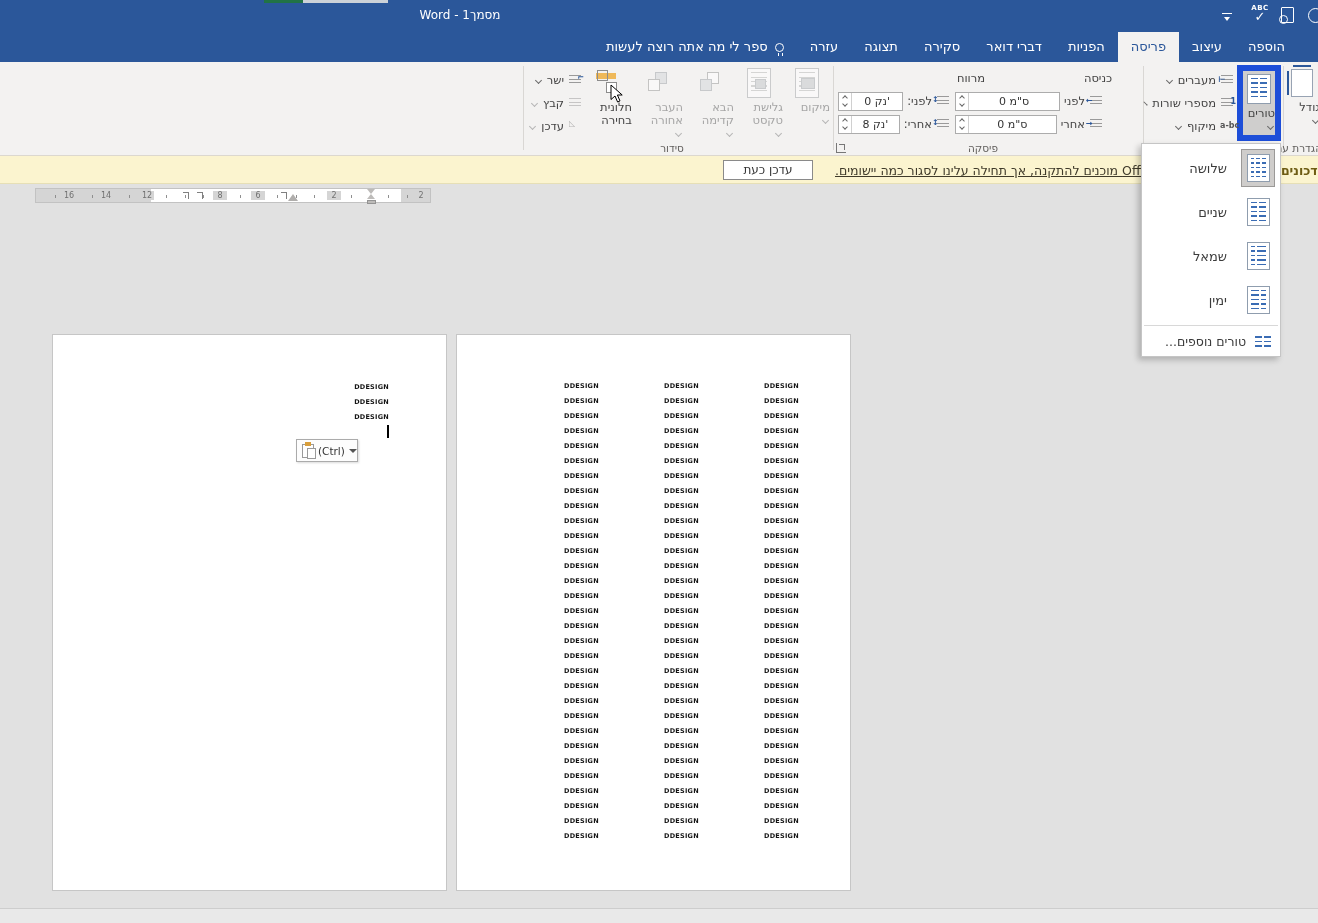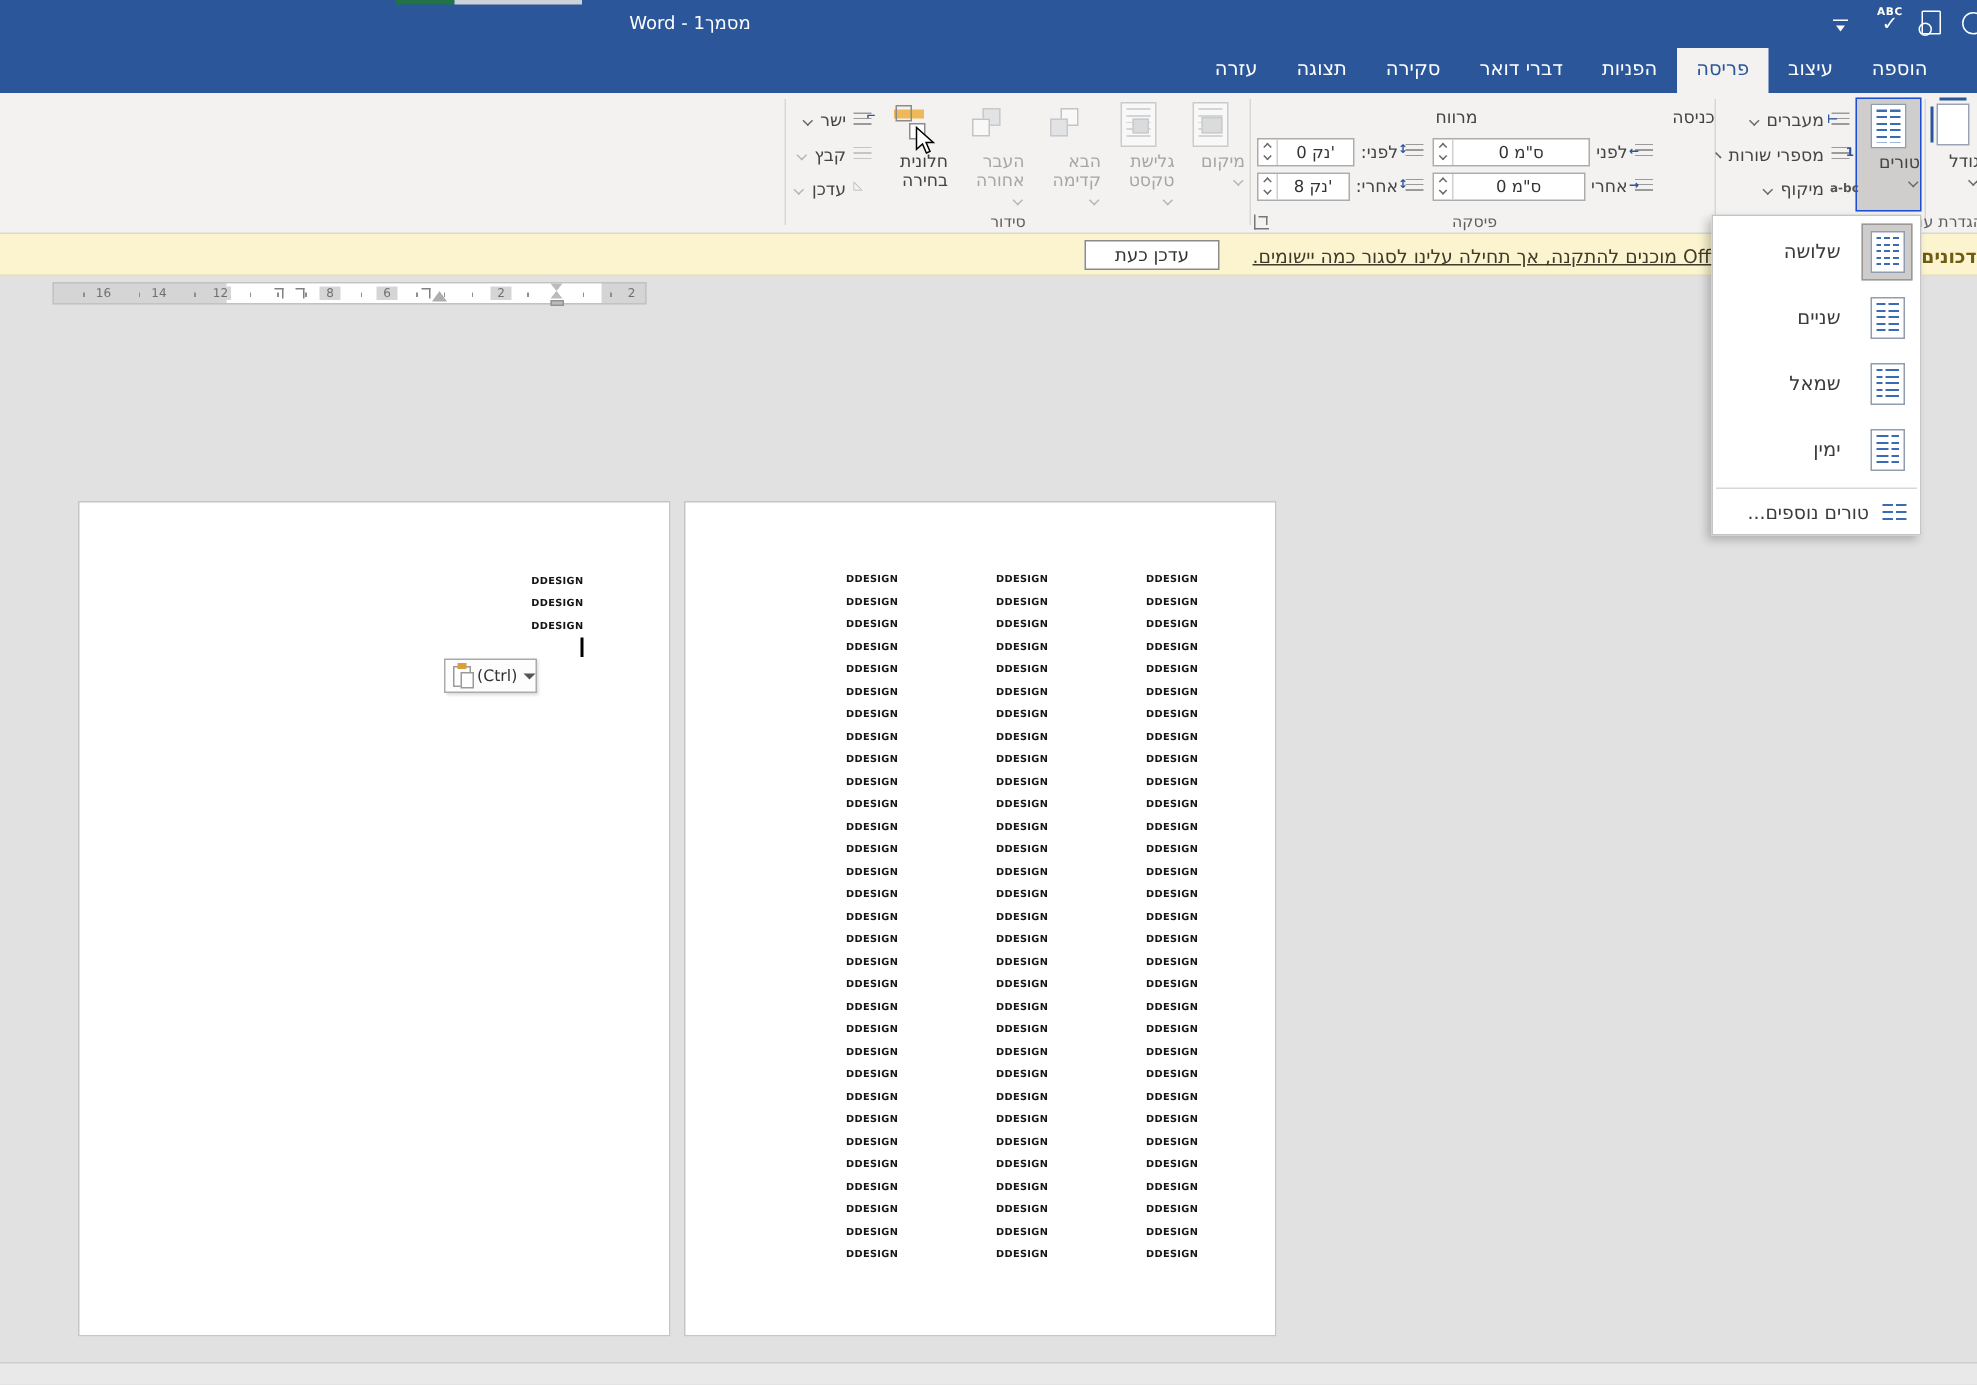--- a/index.html
+++ b/index.html
@@ -37,21 +37,21 @@
   .bulb::after { content:""; position:absolute; left:2px; top:9px; width:3px; height:3px; border-left:1.2px solid #fff; border-right:1.2px solid #fff; }
 
   
   #ribbon { left:0; top:62px; width:1318px; height:94px; background:#f3f2f1; border-bottom:1px solid #dcd8cf; z-index:1; }
   .vsep { position:absolute; top:4px; height:84px; width:1px; background:#d9d7d4; }
   .grouplabel { position:absolute; top:80px; font-size:10.5px; color:#605e5c; text-align:center; white-space:nowrap; }
 
   .bb { position:absolute; top:3px; height:76px; text-align:right; color:#444; font-size:11.5px; }
   .bb .ict { height:36px; display:flex; align-items:center; justify-content:center; }
   .bb .t { line-height:13px; }
-  .bb.pressed { background:#cfcecd; border:1px solid #1d4ed8; }
+  .bb.pressed { background:#cfcecd; border:6px solid #1d4ed8; }
   .chv { width:5px; height:5px; border-left:1.2px solid #6a6a6a; border-bottom:1.2px solid #6a6a6a;
          transform:rotate(-45deg); display:inline-block; vertical-align:2px; margin:0 2px; }
   .dis, .dis .t { color:#a6a6a6; }
   .dis .ict, .dis .mi { opacity:.5; filter:grayscale(.8); }
   .dis .chv { border-color:#b5b5b5; }
 
   .srow { position:absolute; height:20px; display:flex; direction:rtl; align-items:center; gap:4px;
           font-size:11.5px; color:#444; white-space:nowrap; }
   .mi { width:14px; height:12px; position:relative; flex:none; }
   .mi .ln { position:absolute; inset:1px; background:repeating-linear-gradient(to bottom,#9a9a9a 0 1px,transparent 1px 3.6px); }
@@ -164,20 +164,24 @@
 
 <div class="abs" id="tabsrow">
   <div class="tab">הוספה</div>
   <div class="tab">עיצוב</div>
   <div class="tab selected">פריסה</div>
   <div class="tab">הפניות</div>
   <div class="tab">דברי דואר</div>
   <div class="tab">סקירה</div>
   <div class="tab">תצוגה</div>
   <div class="tab">עזרה</div>
+  <div class="tab tellme">
+    <span class="bulb"></span>
+    <span>ספר לי מה אתה רוצה לעשות</span>
+  </div>
 </div>
 
 <div class="abs" id="ribbon">
   <div class="vsep" style="left:523px"></div>
   <div class="vsep" style="left:833px"></div>
   <div class="vsep" style="left:1143px"></div>
   <div class="vsep" style="left:1283px"></div>
 
   <div class="bb" style="left:1284px;width:36px">
     <div class="ict">
@@ -214,21 +218,21 @@
   </div>
   <div class="srow" style="left:1146px;top:54px;width:88px">
     <span class="mi">
         <span class="acc" style="left:0;top:2px;color:#555">a-bc</span>
       </span>
     <span>מיקוף</span>
     <span class="chv"></span>
   </div>
   <div class="grouplabel" style="right:-4px">הגדרת עמוד</div>
 
-  <div class="hdr" style="left:1089px">כניסה</div>
+  <div class="hdr" style="left:1058px">כניסה</div>
   <div class="hdr" style="left:931px">מרווח</div>
 
   <div class="srow" style="left:955px;top:29px;width:148px">
     <span class="mi">
         <span class="ln"></span>
         <span class="acc" style="left:-3px;top:2px">←</span>
       </span>
     <span>לפני</span>
     <span class="fld" style="flex:1">
       <span class="v">0 ס"מ</span>

